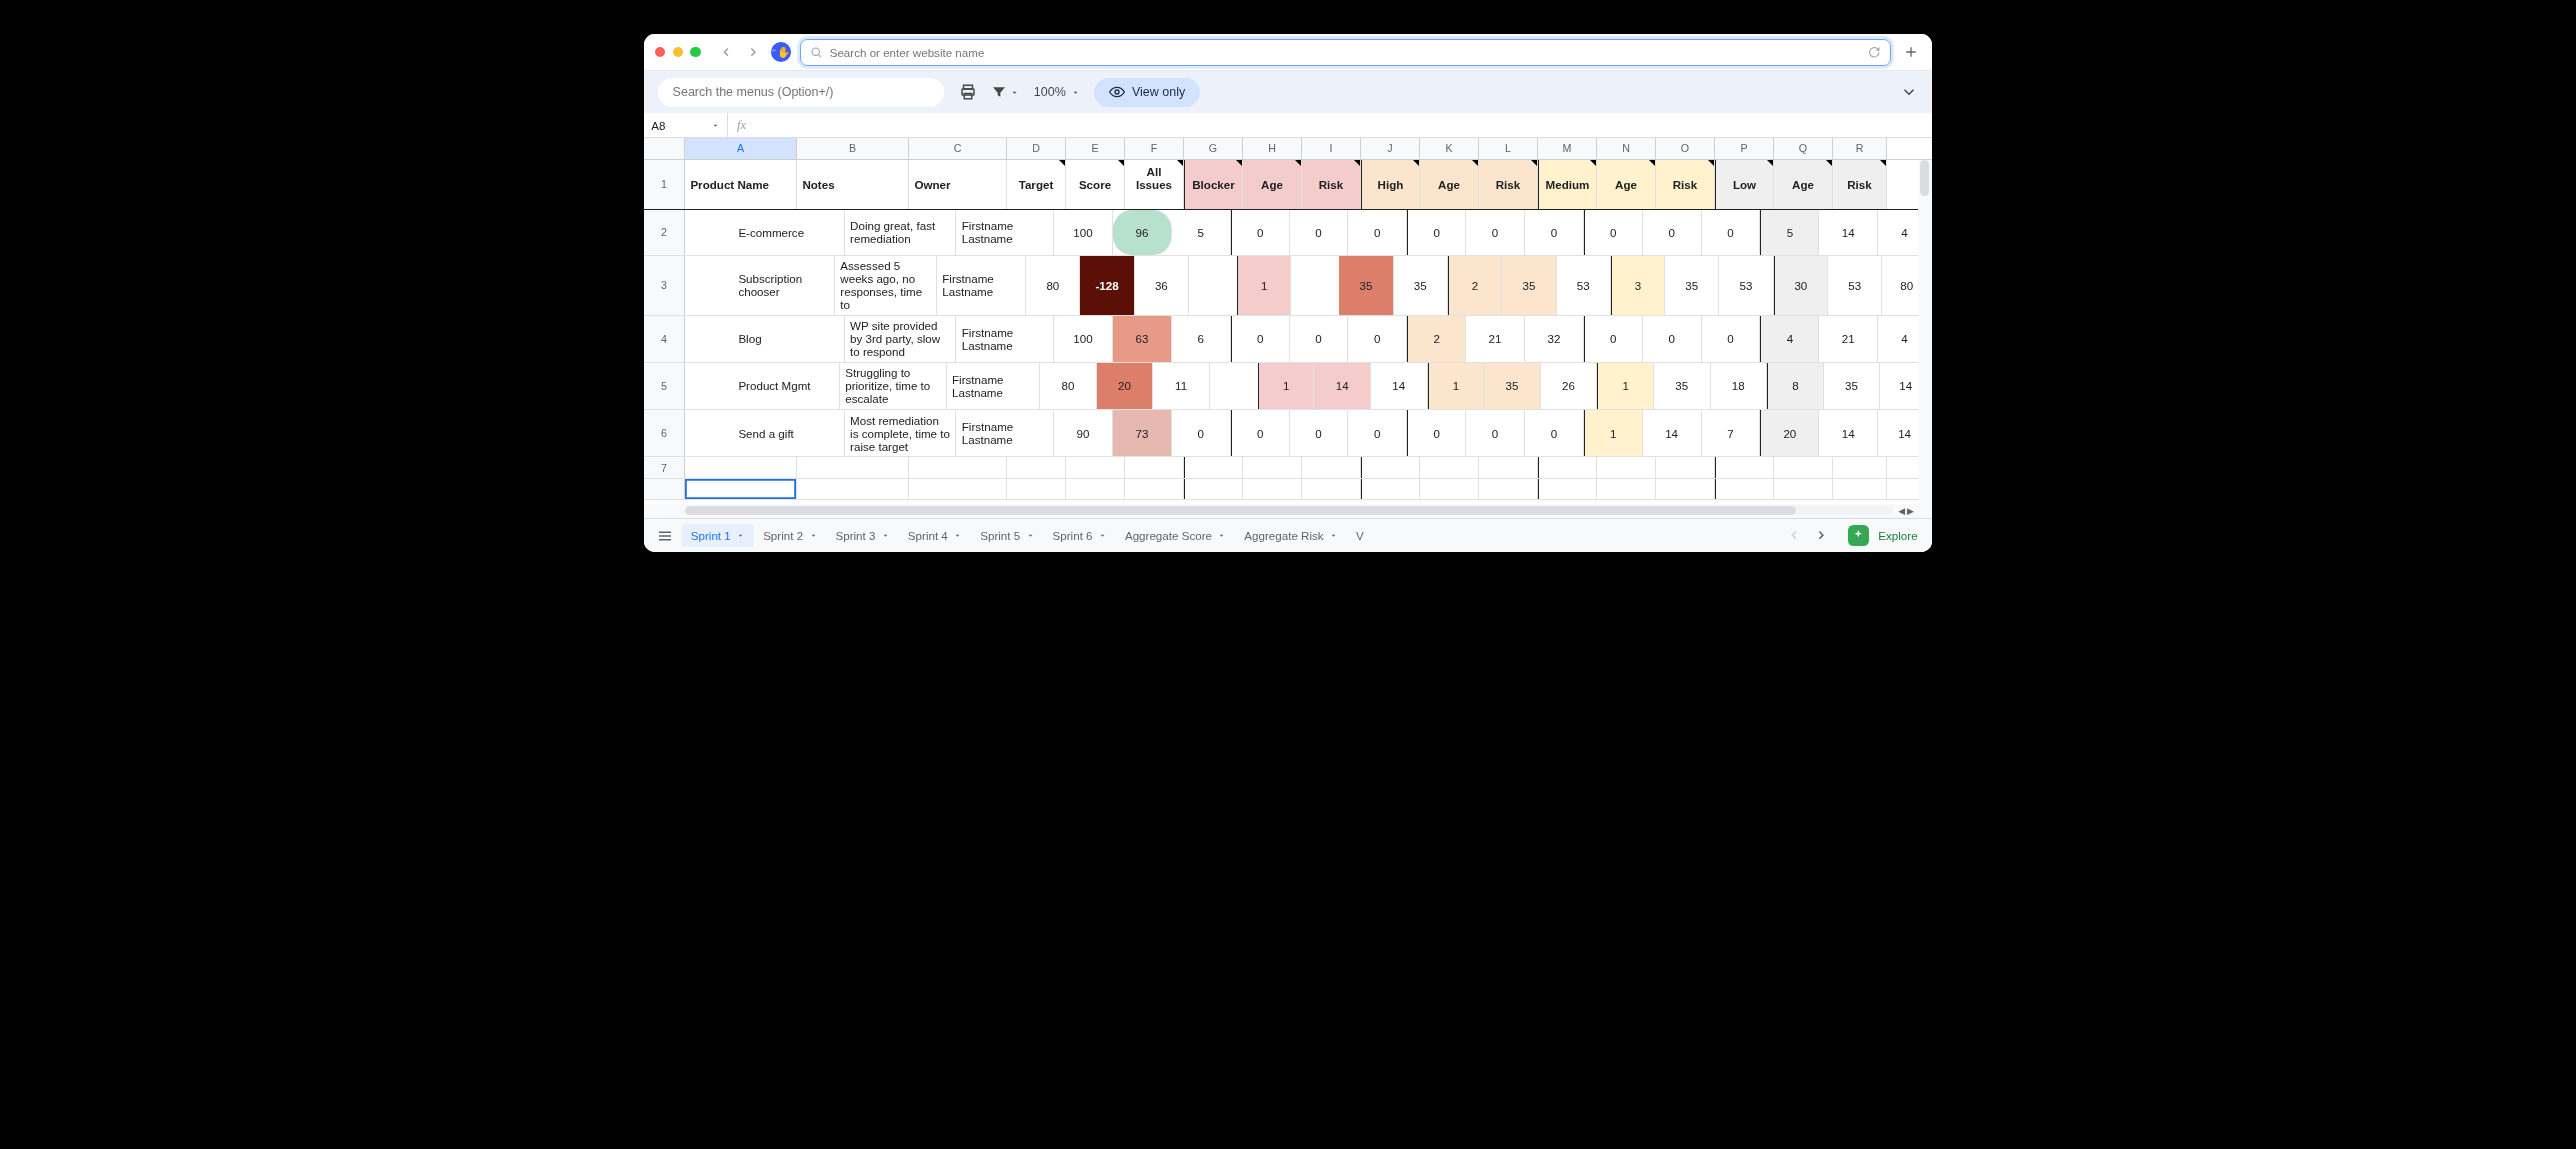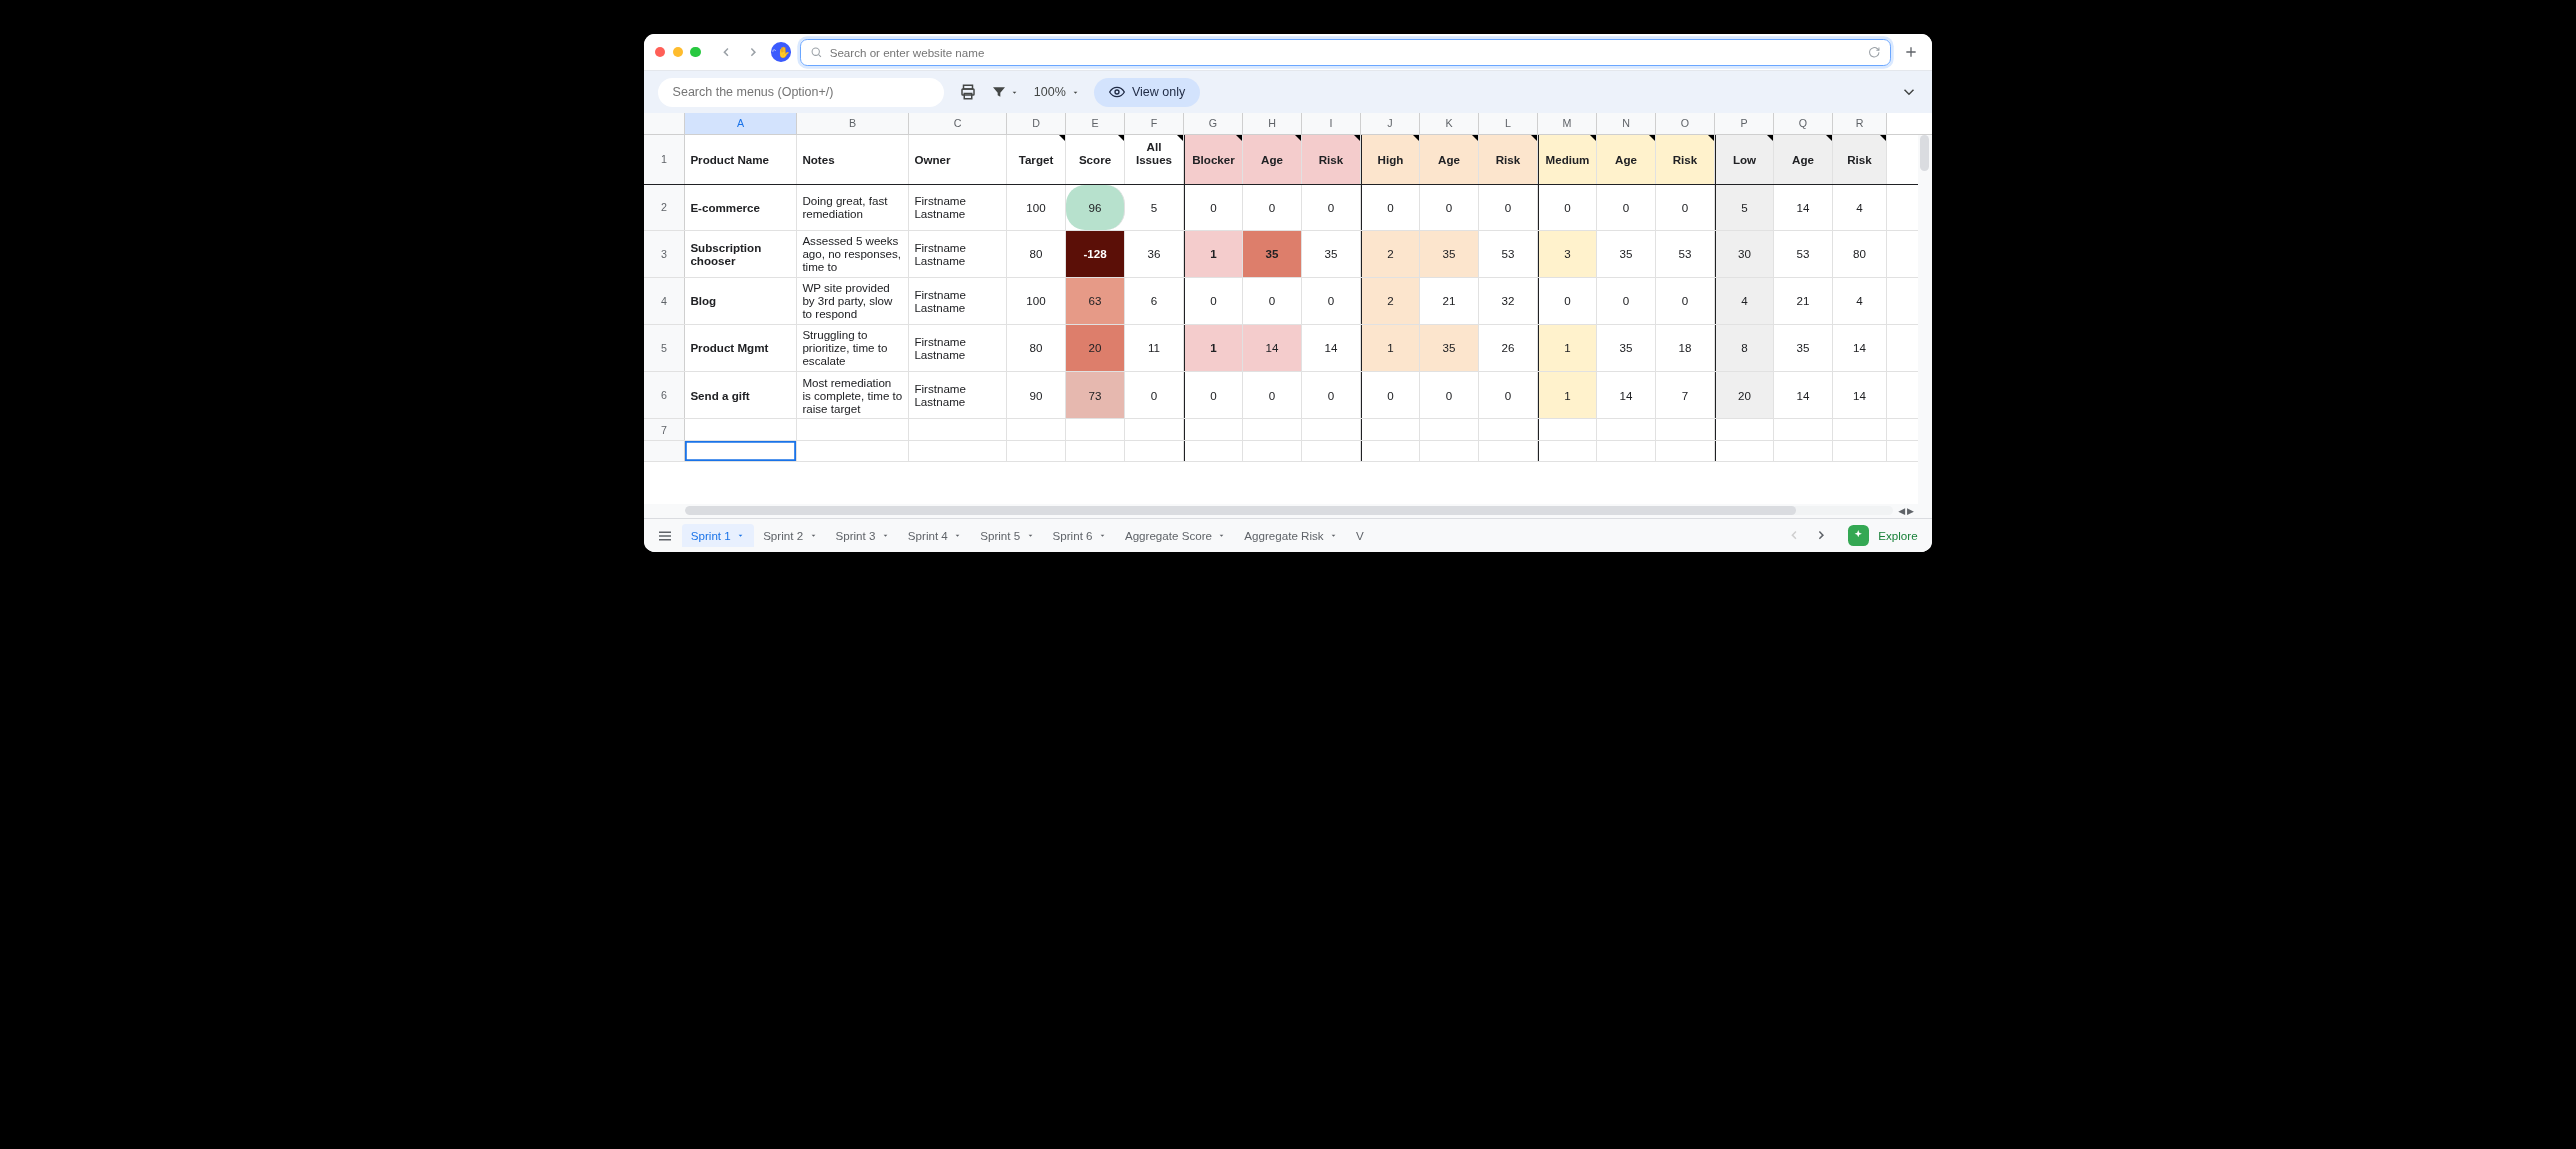--- a/index.html
+++ b/index.html
@@ -100,21 +100,21 @@
   .corner { width:41px; border-right:0.9px solid #cfcfcf; background:#f8f9fa;}
   .colh { border-right:0.9px solid #cfcfcf; background:#f8f9fa; display:flex; align-items:center; justify-content:center; font-size:10.7px; color:#5f6368; position:relative;}
   .colh.sel { background:#d3e3fd; color:#1a73e8; }
   .rows { flex:1; overflow:auto; }
   .row { display:flex; min-height:21.5px; border-bottom:0.9px solid #e1e1e1;}
   .row .rh { width:41px; border-right:0.9px solid #cfcfcf; background:#f8f9fa; display:flex; align-items:center; justify-content:center; font-size:10.7px; color:#5f6368; flex:0 0 41px;}
   .cell { border-right:0.9px solid #e1e1e1; display:flex; align-items:center; padding:3.6px 5.4px; font-size:11.6px; position:relative; }
   .hdr-row1 .cell { font-weight:700; align-items:flex-end; padding-bottom:18px;}
   .hdr-row1 { border-bottom:1.8px solid #202124;}
   .center { justify-content:center; text-align:center; }
-  .bold { font-weight:700; }
+  .bold { font-weight:400;margin-left:48px; }
   .thickL { border-left:1.8px solid #202124; }
   .note-tri::after {
     content:""; position:absolute; top:0; right:0;
     border-top:6.3px solid #000; border-left:6.3px solid transparent;
   }
   .sel-cell { box-shadow: inset 0 0 0 1.8px #1a73e8; }
 
   
   .c-green  { background:#b7e1cd;border-radius:19px; }
   .c-dkred  { background:#5b0f07; color:#fff; font-weight:700;}
@@ -243,20 +243,30 @@
         </svg>
       <span>View only</span>
     </div>
     <div class="toolbar-right chev-down">
       <svg width="18" height="18" viewBox="0 0 24 24" fill="none" stroke="currentColor" stroke-width="2">
           <polyline points="6 9 12 15 18 9"></polyline>
         </svg>
     </div>
   </div>
 
+  <div class="fxbar">
+    <div class="namebox">
+      <span>A8</span>
+      <svg width="9" height="9" viewBox="0 0 24 24" fill="#5f6368">
+          <path d="M7 10l5 5 5-5z"></path>
+        </svg>
+    </div>
+    <div class="fx">fx</div>
+    <div class="fxin"></div>
+  </div>
 
   <div class="grid-wrap">
     <div class="col-hdrs" id="colhdrs">
       <div class="corner"></div>
     <div class="colh sel" style="width: 112px;">A</div>
         <div class="colh" style="width: 112px;">B</div>
         <div class="colh" style="width: 98px;">C</div>
         <div class="colh" style="width: 59px;">D</div>
         <div class="colh" style="width: 59px;">E</div>
         <div class="colh" style="width: 59px;">F</div>

